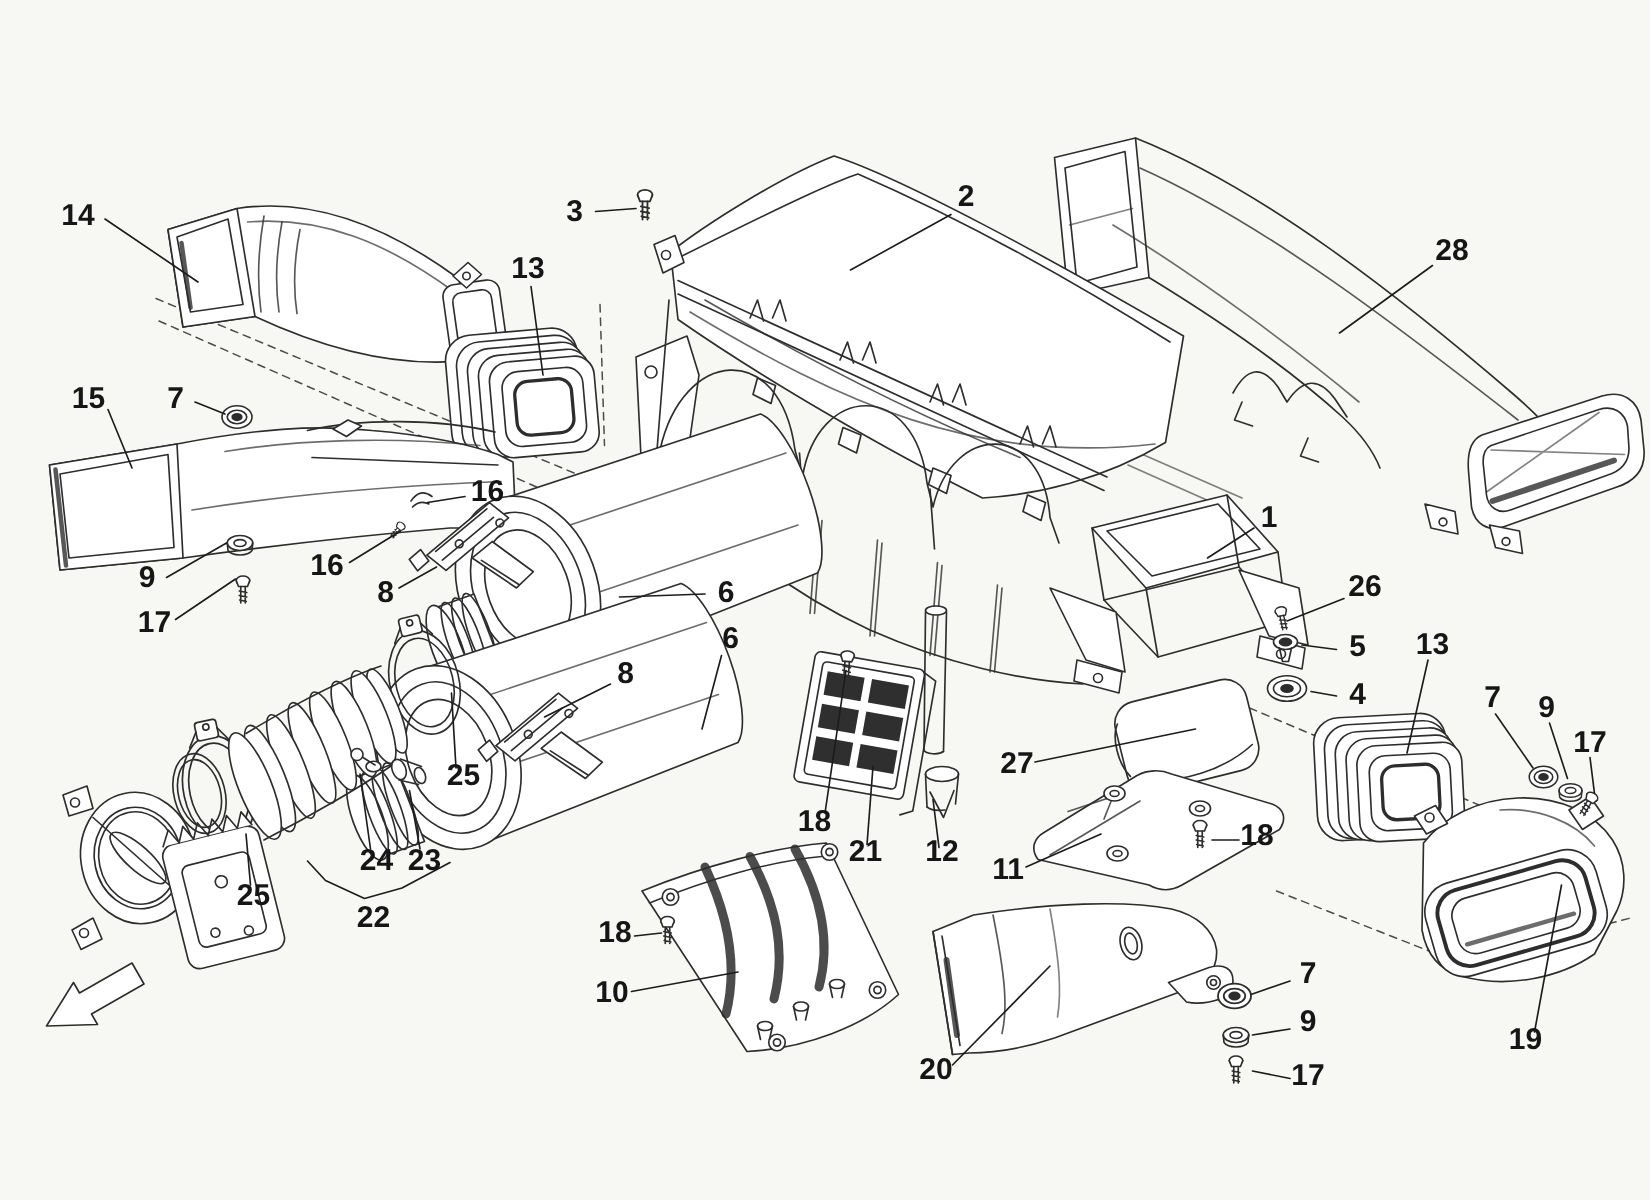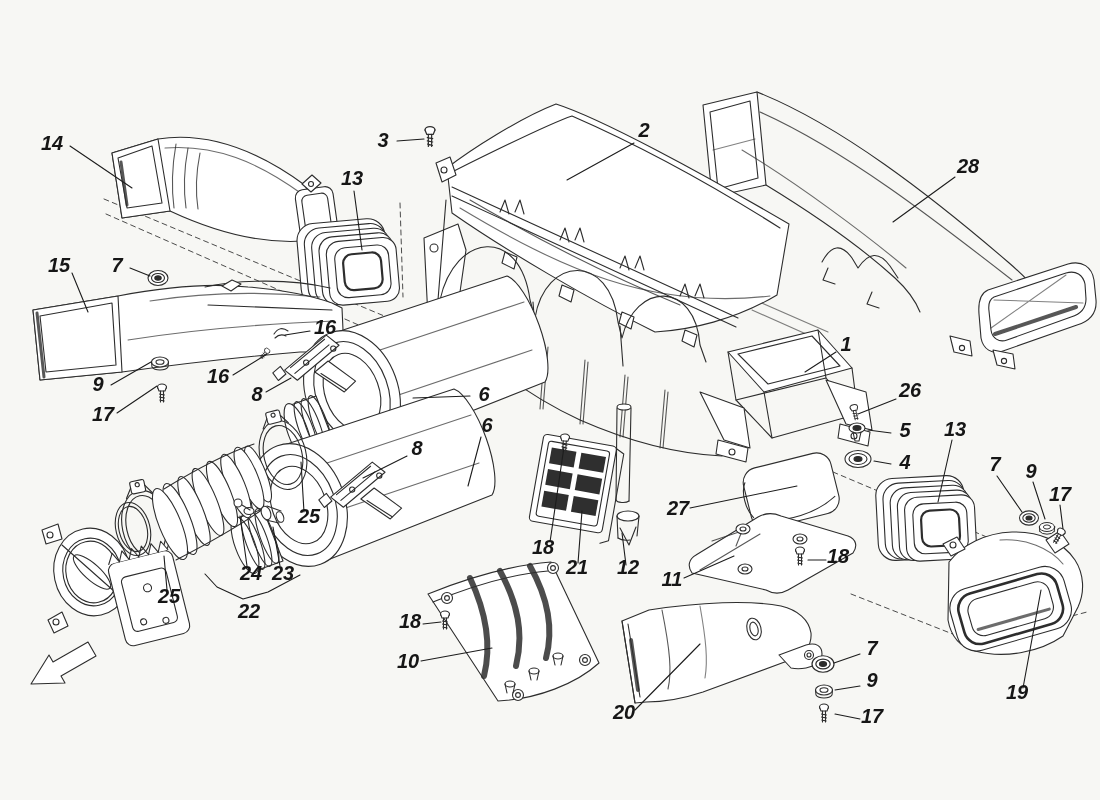--- a/index.html
+++ b/index.html
@@ -2,21 +2,21 @@
 <html><head>
 <meta charset="utf-8">
 <style>
   html,body{margin:0;padding:0;}
   body{
     width:1100px;height:800px;
     background:#f7f7f4;
     font-family:"Liberation Sans", sans-serif;
     overflow:hidden;
   }
-  .stage{position:relative;width:921px;height:800px;font-style:italic;}
+  .stage{position:relative;width:921px;height:800px;}
   svg{display:block;}
   .callout{
     font-family:"Liberation Sans", sans-serif;
     font-weight:bold;
     font-size:20px;
     fill:#161616;
   }
   .ln{stroke:#1c1c1c;stroke-width:1.1;fill:none;}
   .art{stroke:#2d2d2d;stroke-width:1.1;fill:none;stroke-linejoin:round;stroke-linecap:round;}
   .dash{stroke:#2d2d2d;stroke-width:1;fill:none;stroke-dasharray:5 4;opacity:.85;}

